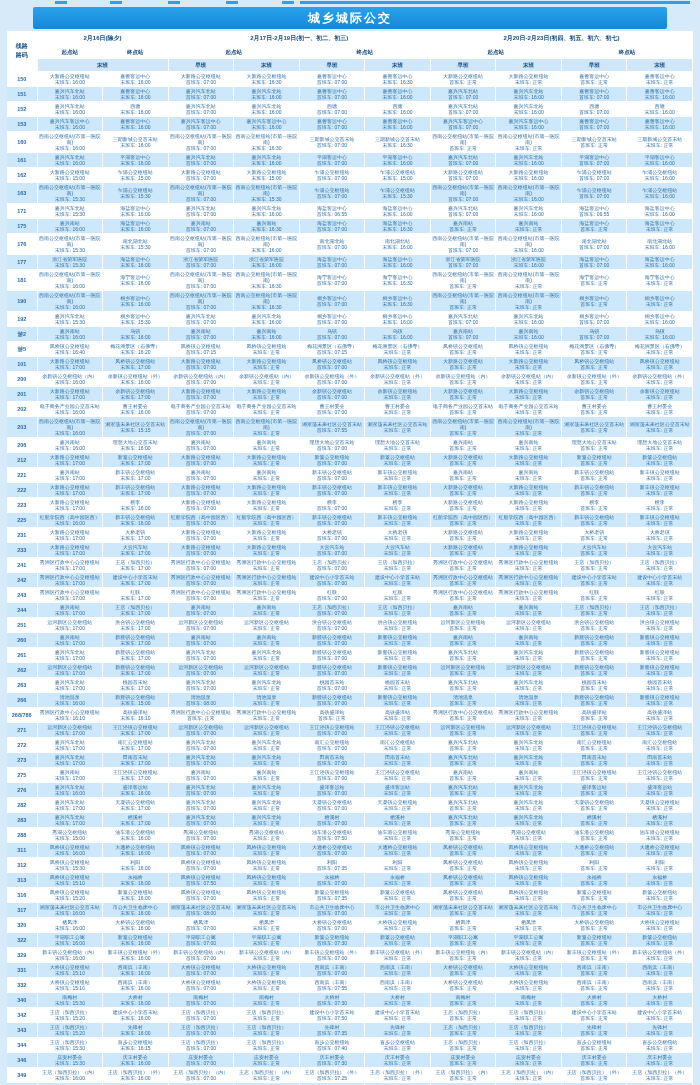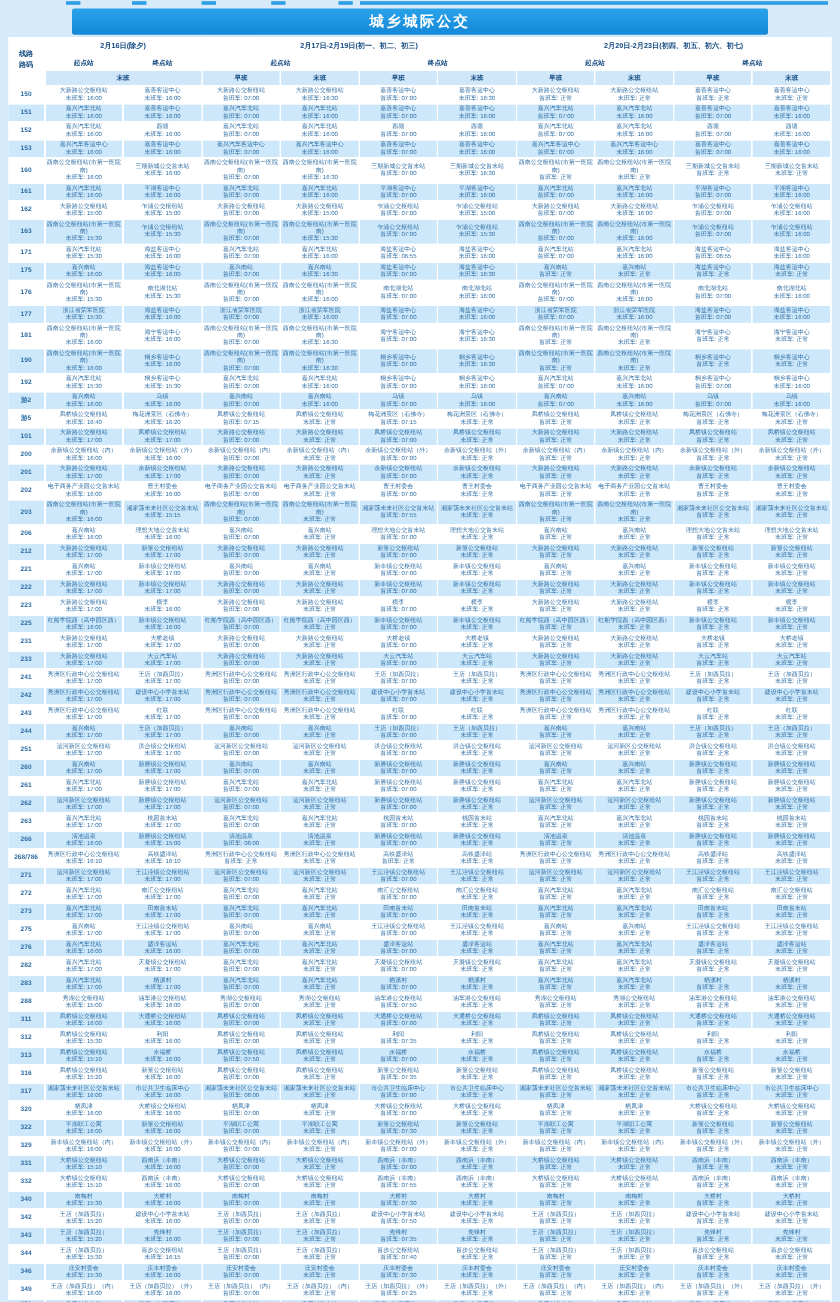--- a/index.html
+++ b/index.html
@@ -8,21 +8,21 @@
     background:#d7eafa;
     font-family:"Liberation Sans",sans-serif;
     color:#2e6da4;
   }
   .page{width:700px;position:relative;padding-top:7px;}
   
   .top-strip{position:absolute;top:0;left:0;width:700px;height:6px;}
   .top-strip .dash{position:absolute;top:1px;height:3px;background:#2f9fe6;}
   
   .title-bar{
-    margin:0 auto 2px auto;width:580px;height:22px;
+    margin:0 auto 2px auto;width:634px;height:22px;
     background:linear-gradient(180deg,#2aa2ea,#1488d8);
     border-radius:2px;
     display:flex;align-items:center;justify-content:center;
   }
   .title-bar span{color:#ffffff;font-size:12px;font-weight:bold;letter-spacing:2px;}
   
   table{
     width:686px;margin:0 auto;border-collapse:collapse;table-layout:fixed;
     background:#ffffff;
   }

